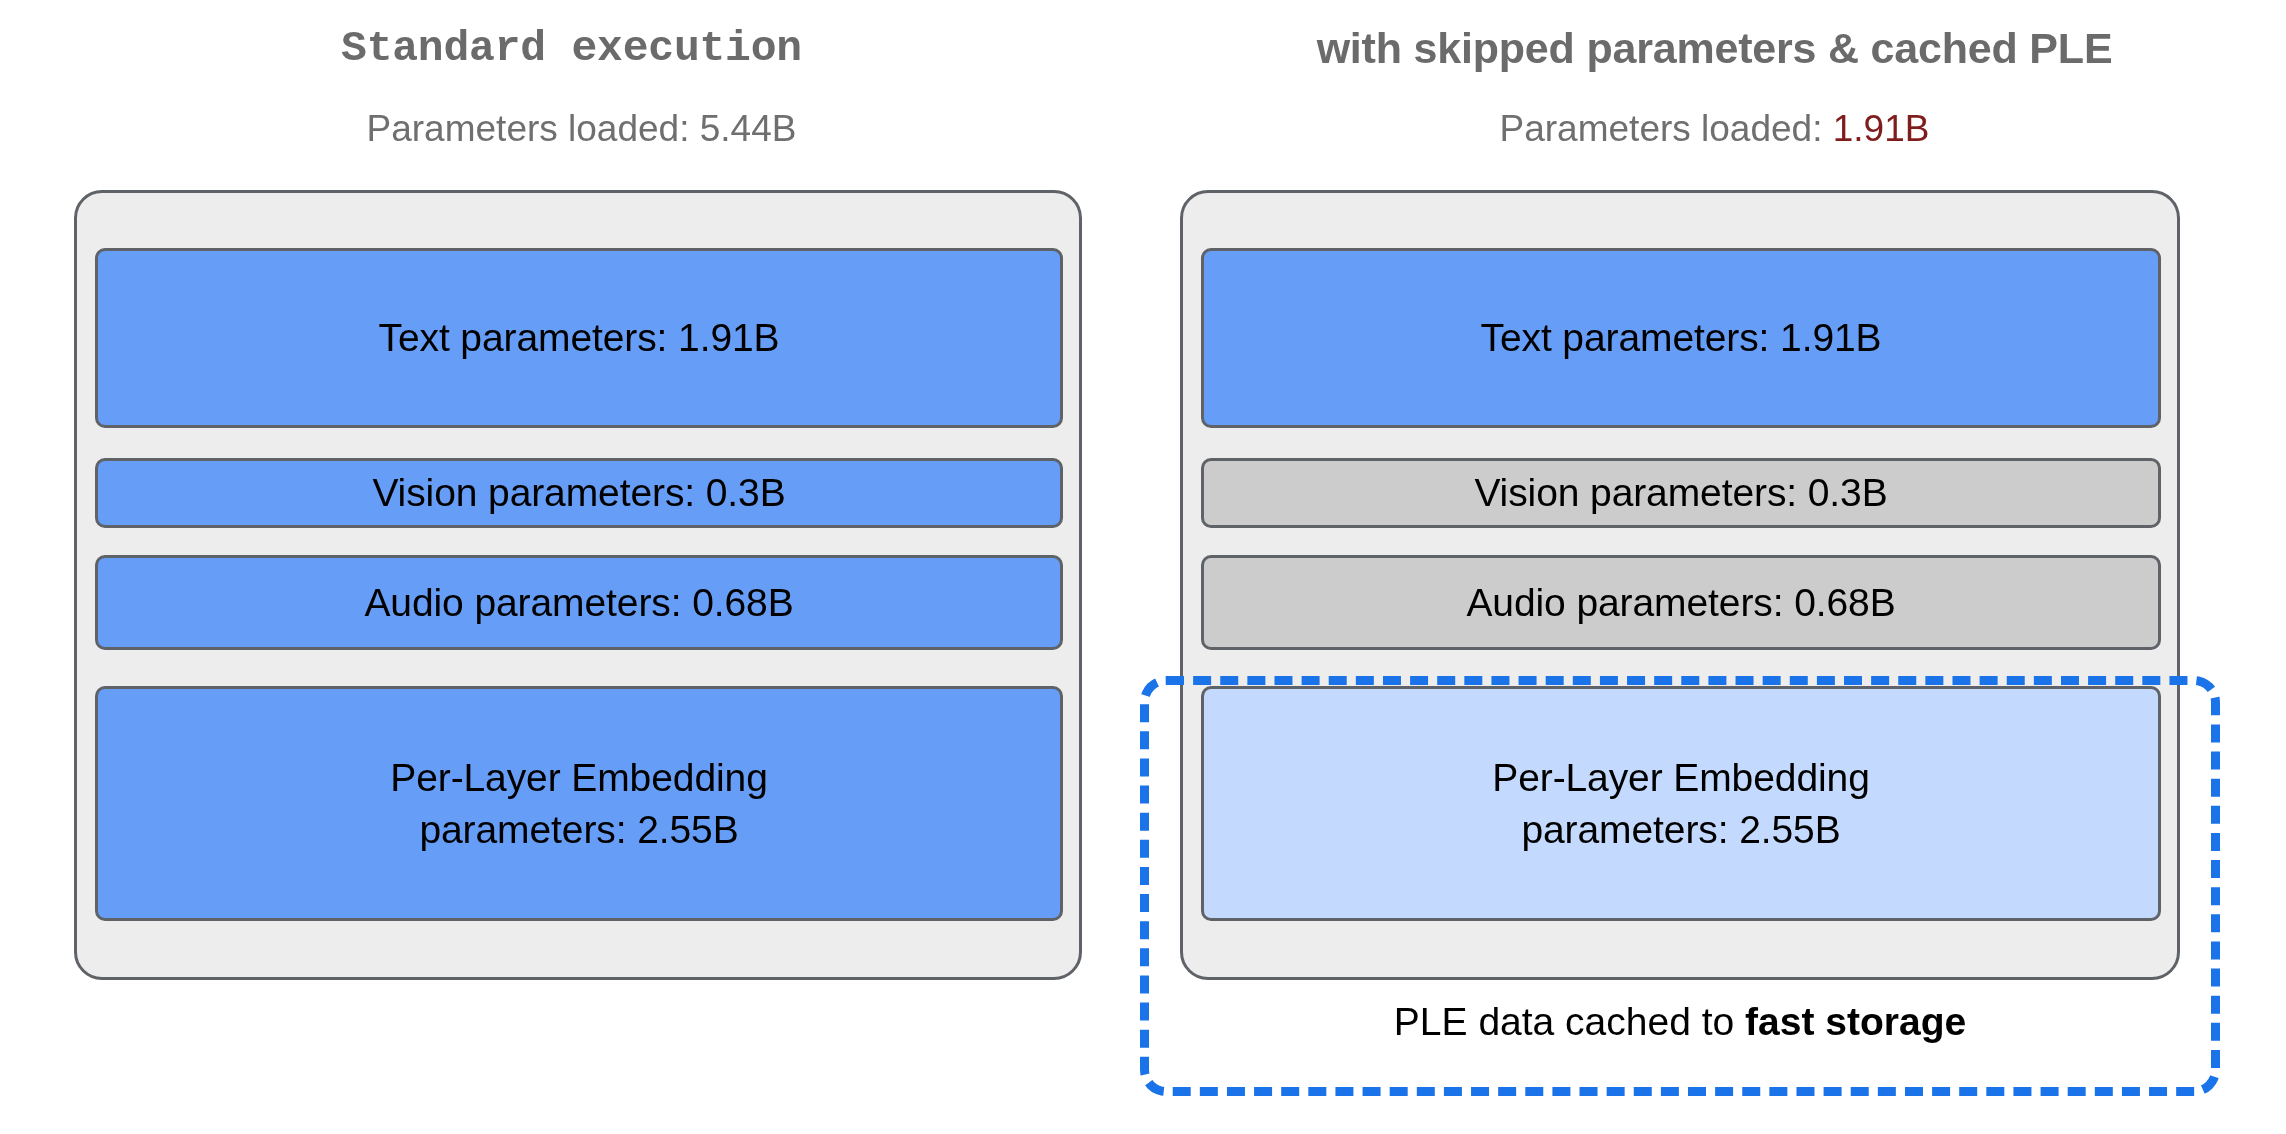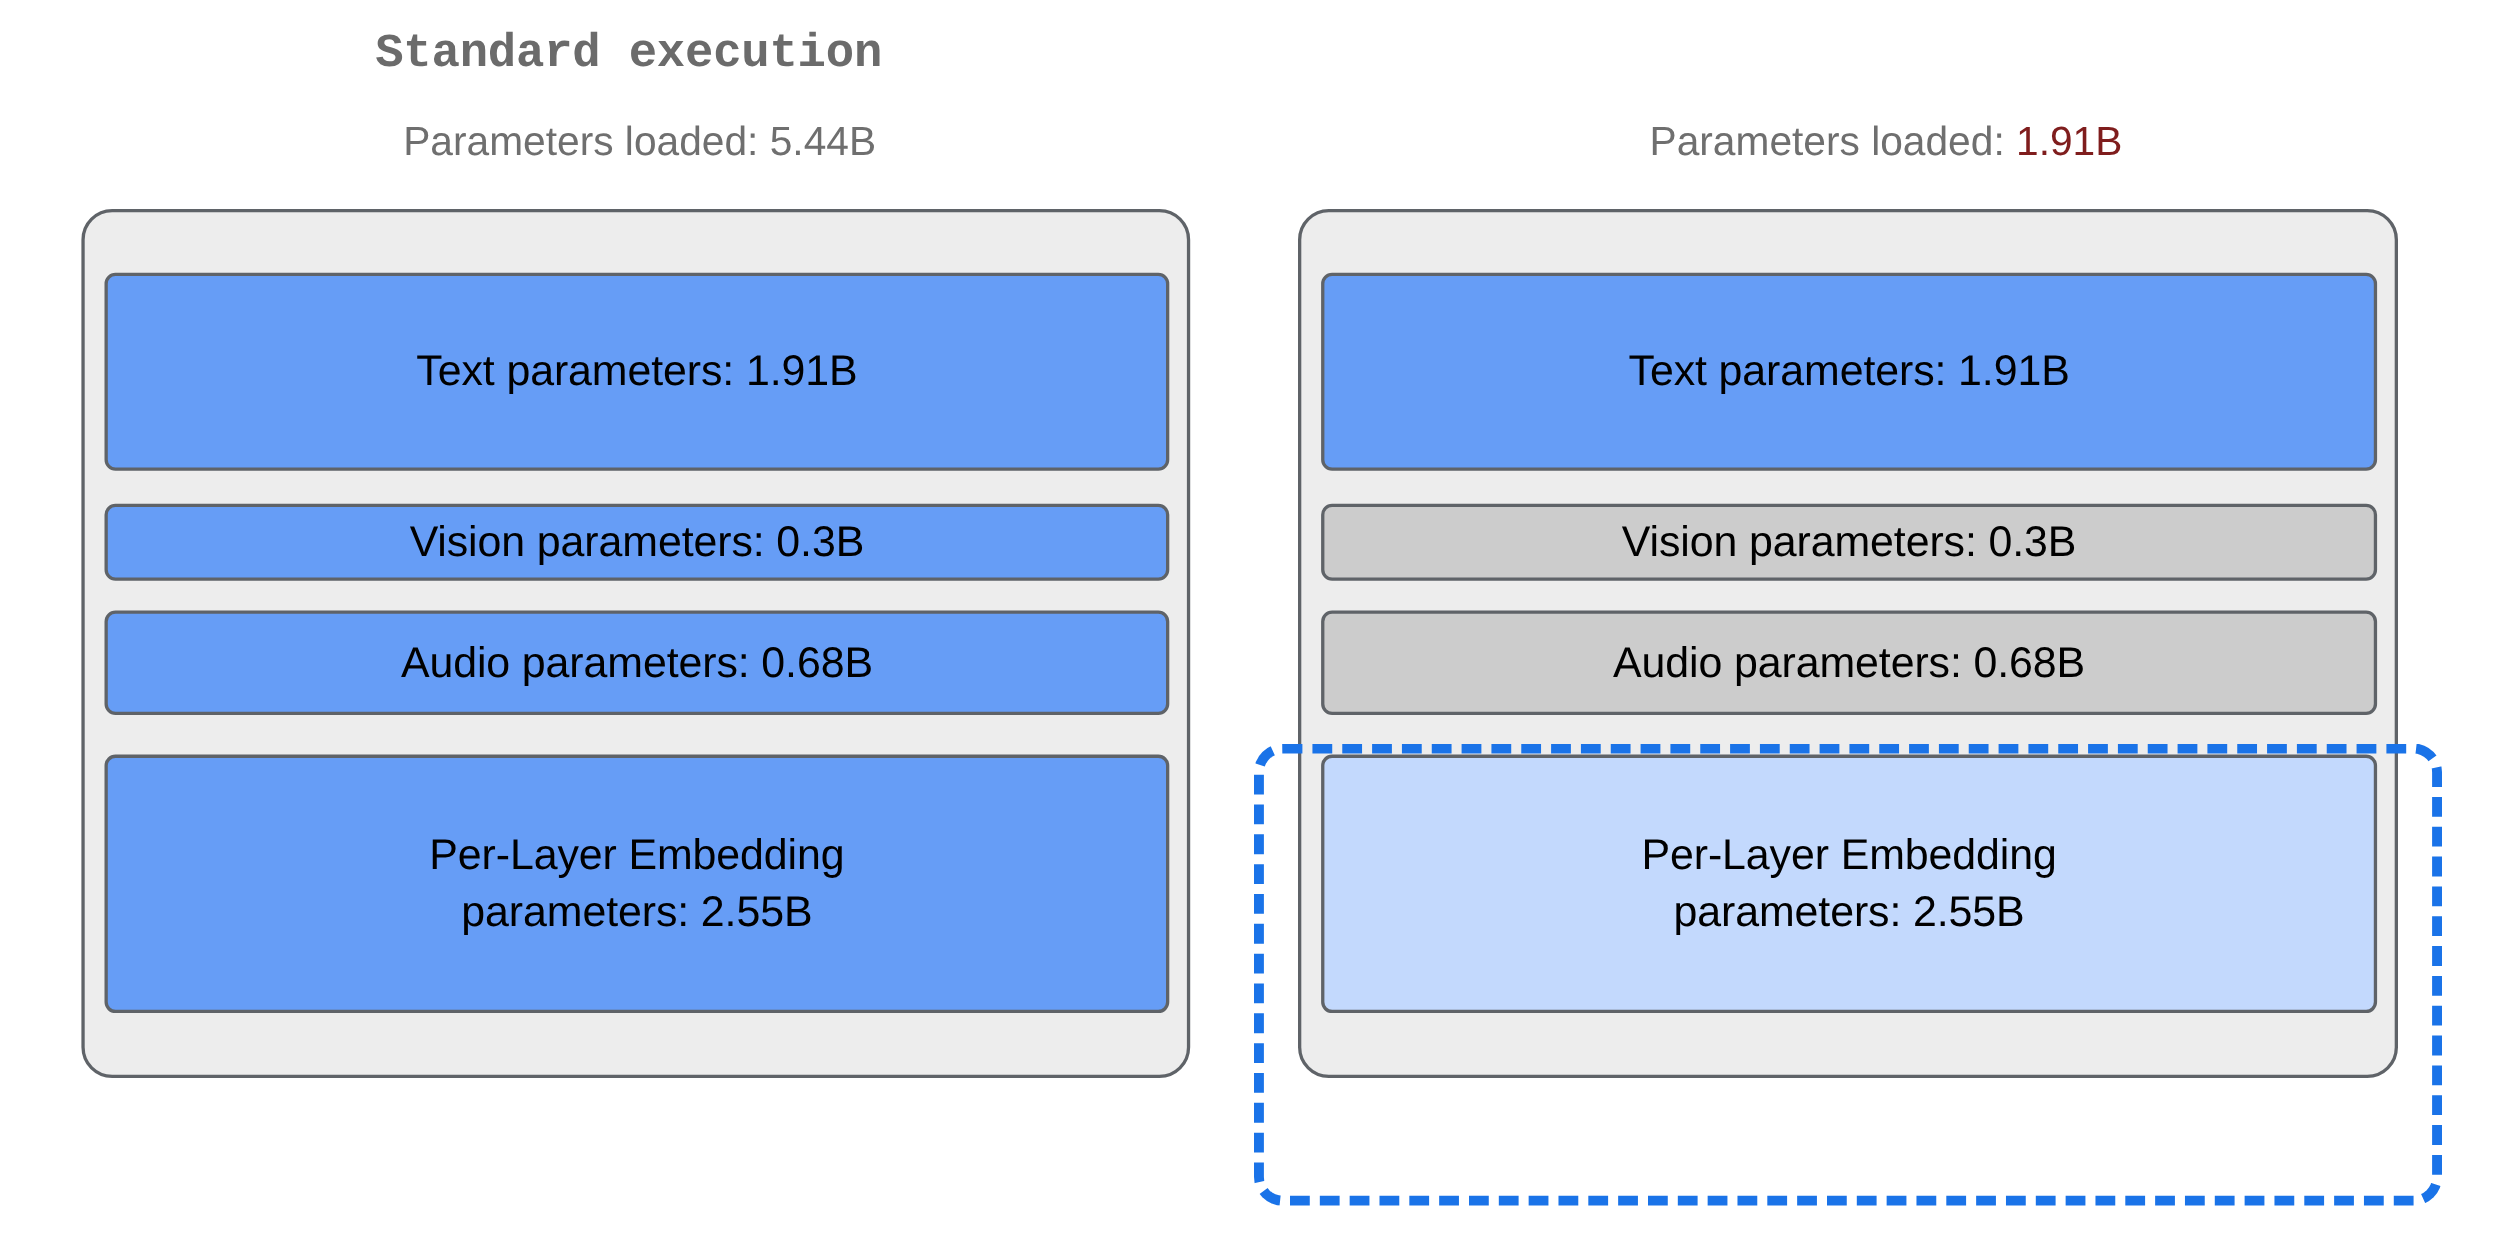--- a/index.html
+++ b/index.html
@@ -134,34 +134,36 @@
     </div>
     <div class="block blue" id="l-audio">
       <span class="label">Audio parameters: 0.68B</span>
     </div>
     <div class="block blue" id="l-ple">
       <span class="label">Per-Layer Embedding
 parameters: 2.55B</span>
     </div>
   </div>
 
+  <div class="col-title" id="right-title">with skipped parameters &amp; cached PLE</div>
 
   <div class="col-subtitle" id="right-subtitle"><span>Parameters loaded: </span><b>1.91B</b></div>
 
   <div class="panel" id="right-panel">
     <div class="block blue" id="r-text">
       <span class="label">Text parameters: 1.91B</span>
     </div>
     <div class="block gray" id="r-vision">
       <span class="label">Vision parameters: 0.3B</span>
     </div>
     <div class="block gray" id="r-audio">
       <span class="label">Audio parameters: 0.68B</span>
     </div>
     <div class="block light" id="r-ple">
       <span class="label">Per-Layer Embedding
 parameters: 2.55B</span>
     </div>
   </div>
 
   <div id="cache-region"></div>
+  <div id="cache-caption"><span>PLE data cached to </span><b>fast storage</b></div>
 
 </div>
 
 </body></html>

